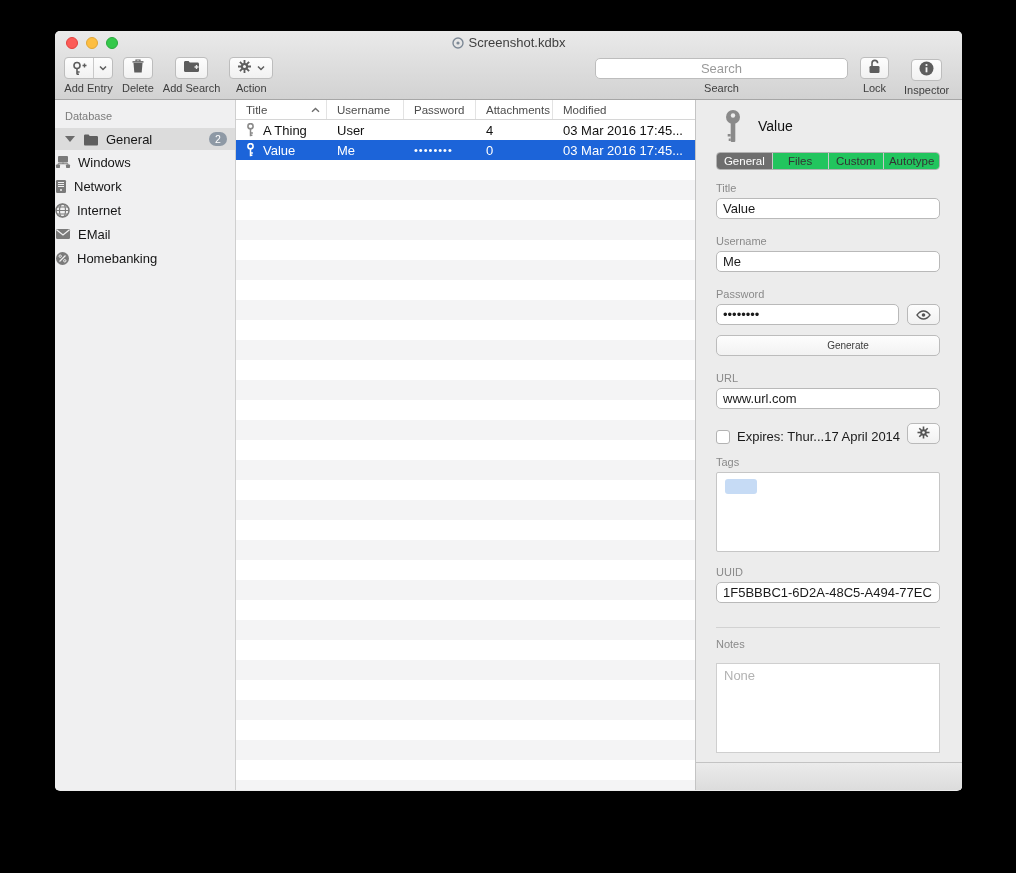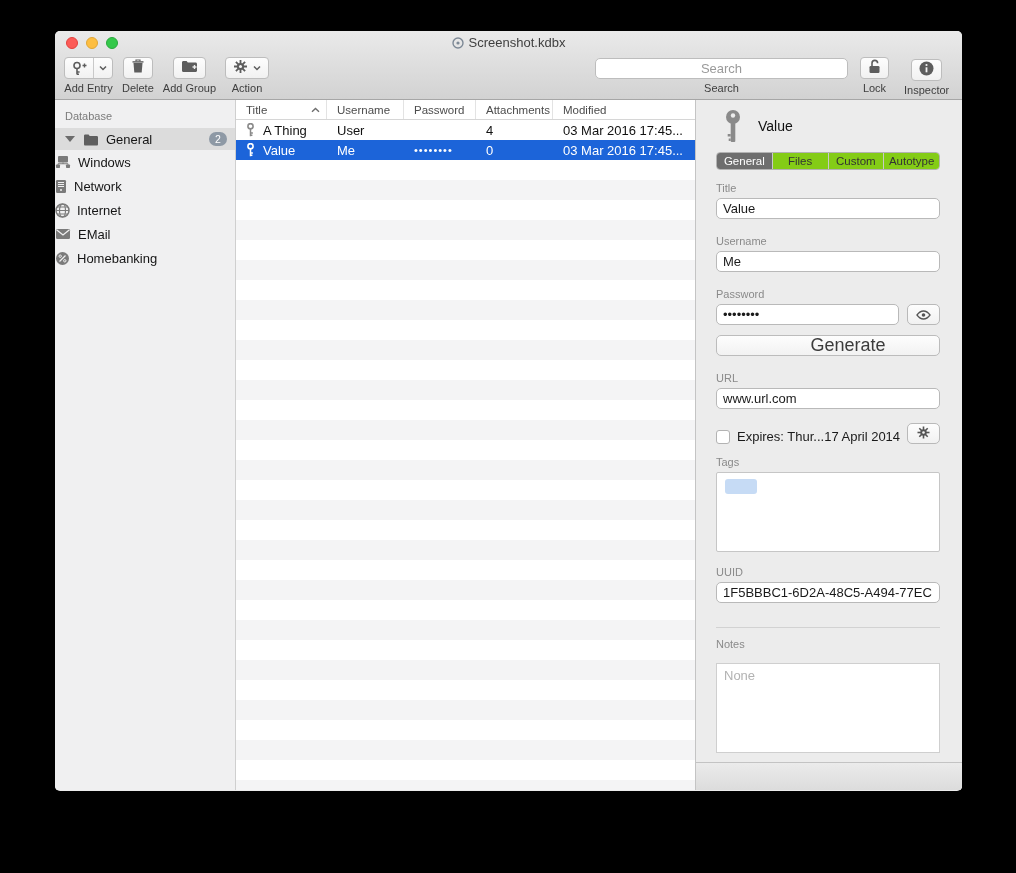--- a/index.html
+++ b/index.html
@@ -72,32 +72,32 @@
   .pw-dots{letter-spacing:1px;font-size:11px;}
   
   .inspector{width:267px;flex:none;background:#ececec;border-left:1px solid #c4c4c4;
              position:relative;display:flex;flex-direction:column;padding:0 22px 0 20px;}
   .insp-head{display:flex;align-items:center;margin-top:8px;height:36px;flex:none;}
   .insp-head .bigkey{color:#8a8a8a;margin-left:6px;margin-right:14px;display:flex;}
   .insp-head .etitle{font-size:14px;color:#111;}
   .segctl{display:flex;height:18px;margin-top:8px;border:1px solid #b3b3b3;border-radius:4px;
           overflow:hidden;background:#fff;flex:none;}
   .segctl .seg{flex:1;font-size:11.5px;color:#333;display:flex;align-items:center;justify-content:center;
-               border-right:1px solid #c9c9c9;background:#84cc16;}
+               border-right:1px solid #c9c9c9;background:#22c55e;}
   .segctl .seg:last-child{border-right:none;}
   .segctl .seg.active{background:#6e6e6e;color:#fff;}
   .flabel{font-size:11px;color:#8a8a8a;flex:none;}
   .field{height:21px;border:1px solid #b9b9b9;border-radius:5px;background:#fff;font-size:13px;
          color:#1a1a1a;padding:0 6px;width:100%;outline:none;flex:none;}
   .row-flex{display:flex;align-items:center;gap:8px;flex:none;}
   .sqbtn{width:33px;height:21px;border:1px solid #b9b9b9;border-radius:5px;
          background:linear-gradient(#fdfdfd,#f1f1f1);display:flex;align-items:center;justify-content:center;
          color:#555;flex:none;}
   .genbtn{height:21px;border:1px solid #bcbcbc;border-radius:5px;background:linear-gradient(#fdfdfd,#f2f2f2);
-          font-size:18px;color:#3c3c3c;display:flex;align-items:center;justify-content:center;flex:none;padding-left:40px;}
+          font-size:10px;color:#3c3c3c;display:flex;align-items:center;justify-content:center;flex:none;padding-left:40px;}
   .chkrow{display:flex;align-items:flex-end;flex:none;}
   .checkbox{width:14px;height:14px;border:1px solid #b3b3b3;border-radius:3px;background:#fff;flex:none;}
   .chklabel{font-size:13px;color:#1a1a1a;margin-left:7px;flex:1;}
   .tagsbox{height:80px;border:1px solid #c6c6c6;background:#fff;border-radius:2px;padding:6px 8px;flex:none;}
   .tagpill{width:32px;height:15px;border-radius:3px;background:#c6dbf5;}
   .divider{border-top:1px solid #d2d2d2;margin-top:24px;flex:none;}
   .notesbox{height:90px;border:1px solid #cfcfcf;background:#fff;width:100%;resize:none;outline:none;
             font-size:13px;color:#333;padding:4px 7px;flex:none;}
   .notesbox::placeholder{color:#b2b2b2;}
   .insp-footer{position:absolute;left:0;right:0;bottom:0;height:28px;
@@ -161,21 +161,21 @@
         </div>
         <div class="tbitem">
           <div class="tbbtn">
             <span>
               <svg width="17" height="14" viewBox="0 0 17 14">
                     <path d="M1 3.5c0-.8.6-1.5 1.4-1.5h3.2l1.2 1.5h7.8c.8 0 1.4.7 1.4 1.5v6.5c0 .8-.6 1.5-1.4 1.5H2.4C1.6 13 1 12.3 1 11.5z" fill="currentColor"></path>
                     <path d="M11.5 8h4M13.5 6v4" stroke="#ececec" stroke-width="1.4"></path>
                   </svg>
             </span>
           </div>
-          <div class="tblabel">Add Group</div>
+          <div class="tblabel">Add Search</div>
         </div>
         <div class="tbitem">
           <div class="tbbtn">
             <span>
               <svg width="15" height="15" viewBox="0 0 15 15">
                     <g stroke="currentColor" stroke-width="1.8">
                       <line x1="7.5" y1="1" x2="7.5" y2="14"></line>
                       <line x1="1" y1="7.5" x2="14" y2="7.5"></line>
                       <line x1="2.9" y1="2.9" x2="12.1" y2="12.1"></line>
                       <line x1="12.1" y1="2.9" x2="2.9" y2="12.1"></line>

